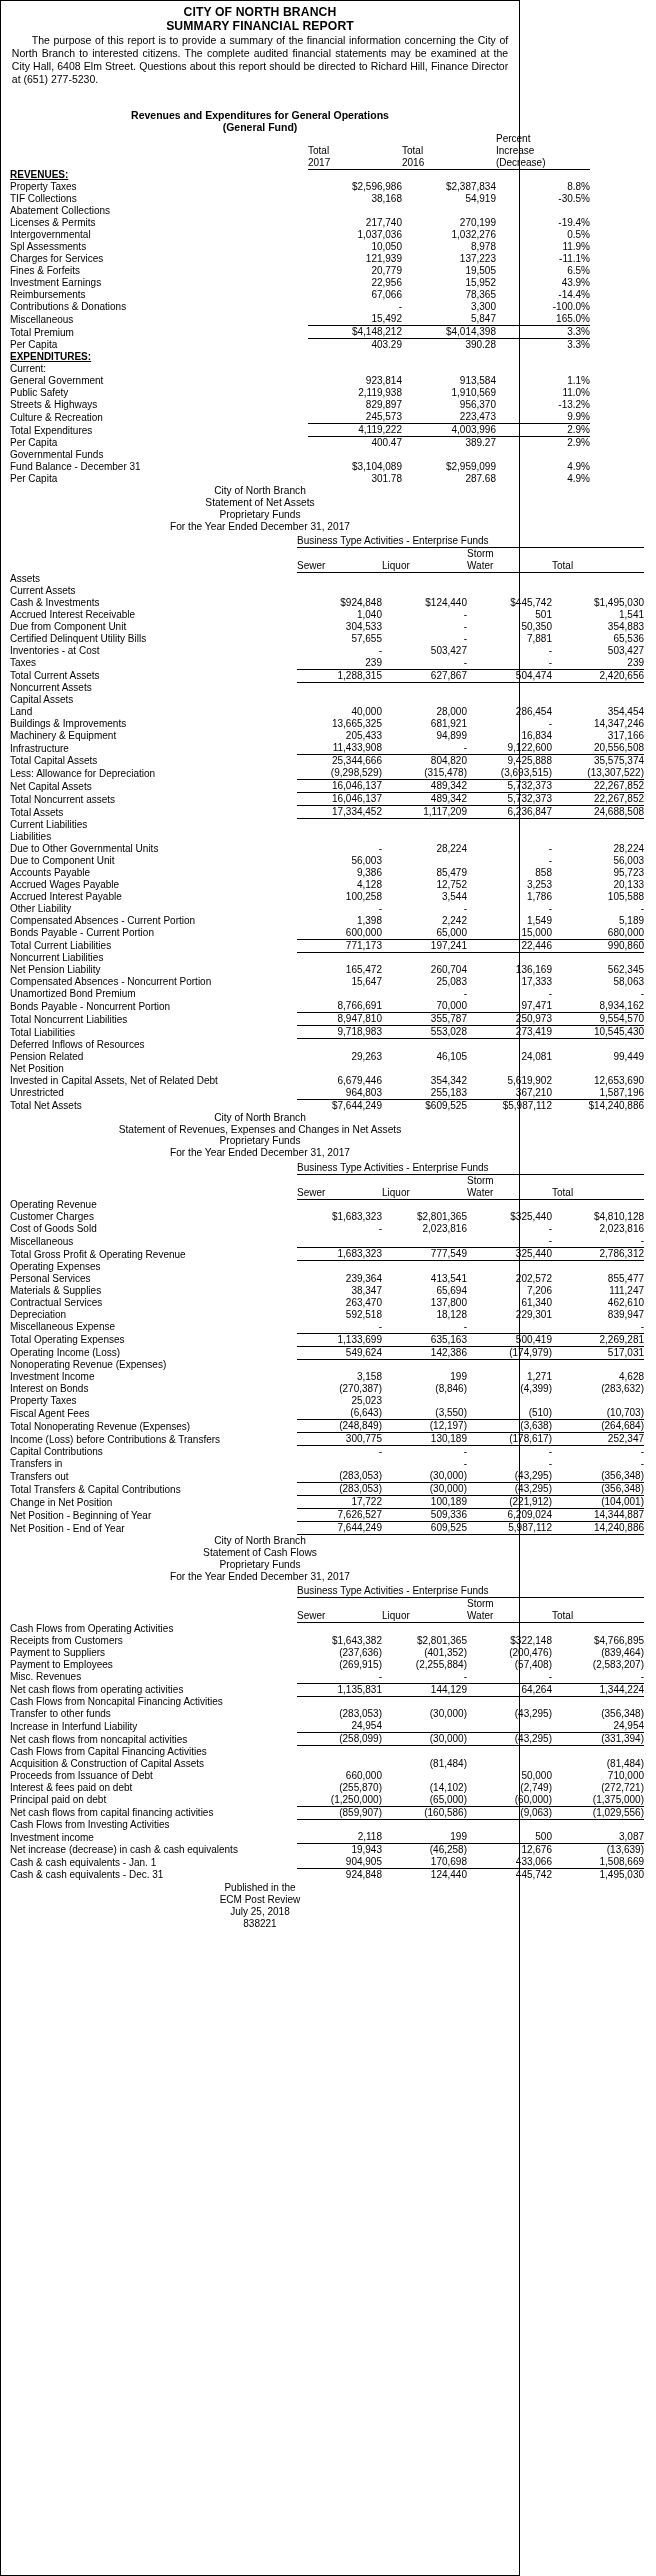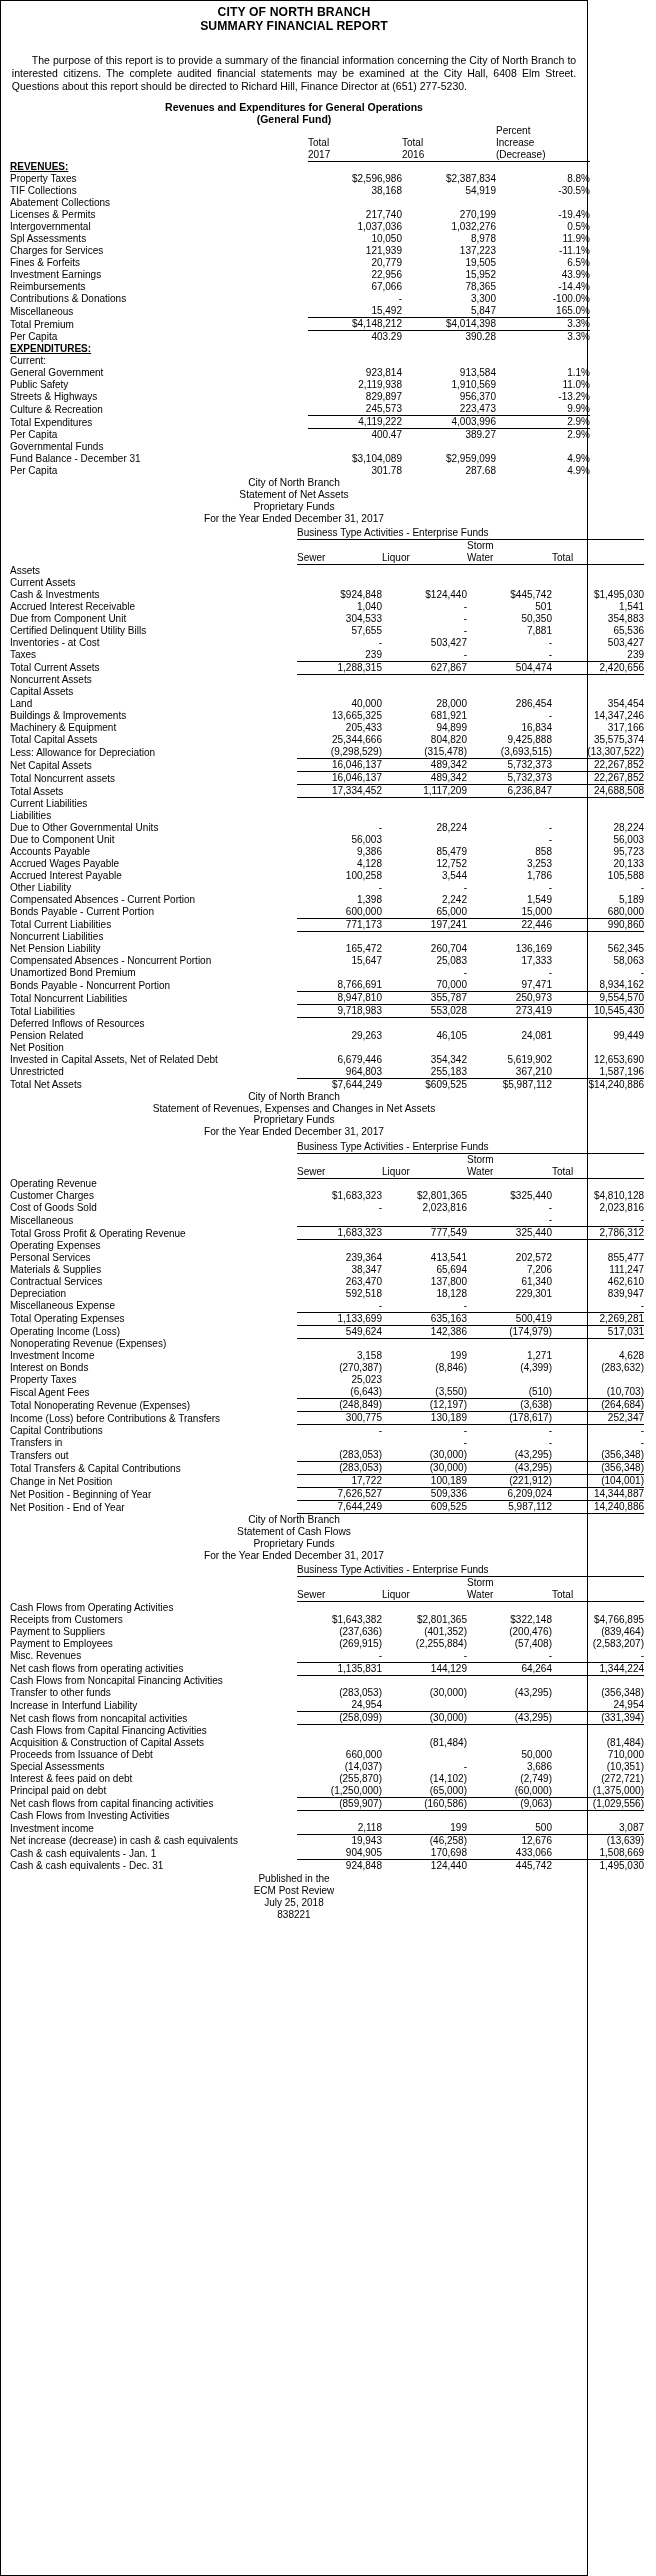--- a/index.html
+++ b/index.html
@@ -4,47 +4,47 @@
 <style>
   * { box-sizing: border-box; }
   html, body { margin:0; padding:0; background:#ffffff; }
   body {
     width:656px;
     font-family:"Liberation Sans", sans-serif;
     color:#000;
     -webkit-font-smoothing:none;
   }
   .page {
-    width:588px;
+    width:520px;
     min-height:2576px;
     border:1.8px solid #000;
     padding:5.4px 9px 3.6px 9px;
     background:#fff;
   }
   .doc-title {
     text-align:center;
     font-weight:bold;
     font-size:12.2px;
     line-height:13.6px;
     letter-spacing:0.1px;
   }
   .intro {
     font-size:10.5px;
     line-height:13px;
     text-align:justify;
     text-indent:20px;
-    margin-top:20px;
+    margin-top:0;
     padding:0 1.8px;
   }
   .sect-head {
     text-align:center;
     font-weight:bold;
     font-size:10.5px;
     line-height:12.2px;
-    margin-top:8px;
+    margin-top:23px;
   }
   .stmt-head {
     text-align:center;
     font-size:10.2px;
     line-height:11.8px;
     font-weight:normal;
   }
   table.fin {
     width:100%;
     border-collapse:collapse;
@@ -442,20 +442,27 @@
           <td class="num">14,347,246</td>
         </tr>
         <tr>
           <td class="lbl ind2">Machinery &amp; Equipment</td>
           <td class="num">205,433</td>
           <td class="num">94,899</td>
           <td class="num">16,834</td>
           <td class="num">317,166</td>
         </tr>
         <tr>
+          <td class="lbl ind2">Infrastructure</td>
+          <td class="num u-num-b">11,433,908</td>
+          <td class="num u-num-b">-</td>
+          <td class="num u-num-b">9,122,600</td>
+          <td class="num u-num-b">20,556,508</td>
+        </tr>
+        <tr>
           <td class="lbl ind3">Total Capital Assets</td>
           <td class="num">25,344,666</td>
           <td class="num">804,820</td>
           <td class="num">9,425,888</td>
           <td class="num">35,575,374</td>
         </tr>
         <tr>
           <td class="lbl ind3">Less: Allowance for Depreciation</td>
           <td class="num u-num-b">(9,298,529)</td>
           <td class="num u-num-b">(315,478)</td>
@@ -999,27 +1006,20 @@
           <td class="num">(81,484)</td>
         </tr>
         <tr>
           <td class="lbl ind1">Proceeds from Issuance of Debt</td>
           <td class="num">660,000</td>
           <td class="num"></td>
           <td class="num">50,000</td>
           <td class="num">710,000</td>
         </tr>
         <tr>
-          <td class="lbl ind1">Special Assessments</td>
-          <td class="num">(14,037)</td>
-          <td class="num">-</td>
-          <td class="num">3,686</td>
-          <td class="num">(10,351)</td>
-        </tr>
-        <tr>
           <td class="lbl ind1">Interest &amp; fees paid on debt</td>
           <td class="num">(255,870)</td>
           <td class="num">(14,102)</td>
           <td class="num">(2,749)</td>
           <td class="num">(272,721)</td>
         </tr>
         <tr>
           <td class="lbl ind1">Principal paid on debt</td>
           <td class="num u-num-b">(1,250,000)</td>
           <td class="num u-num-b">(65,000)</td>

